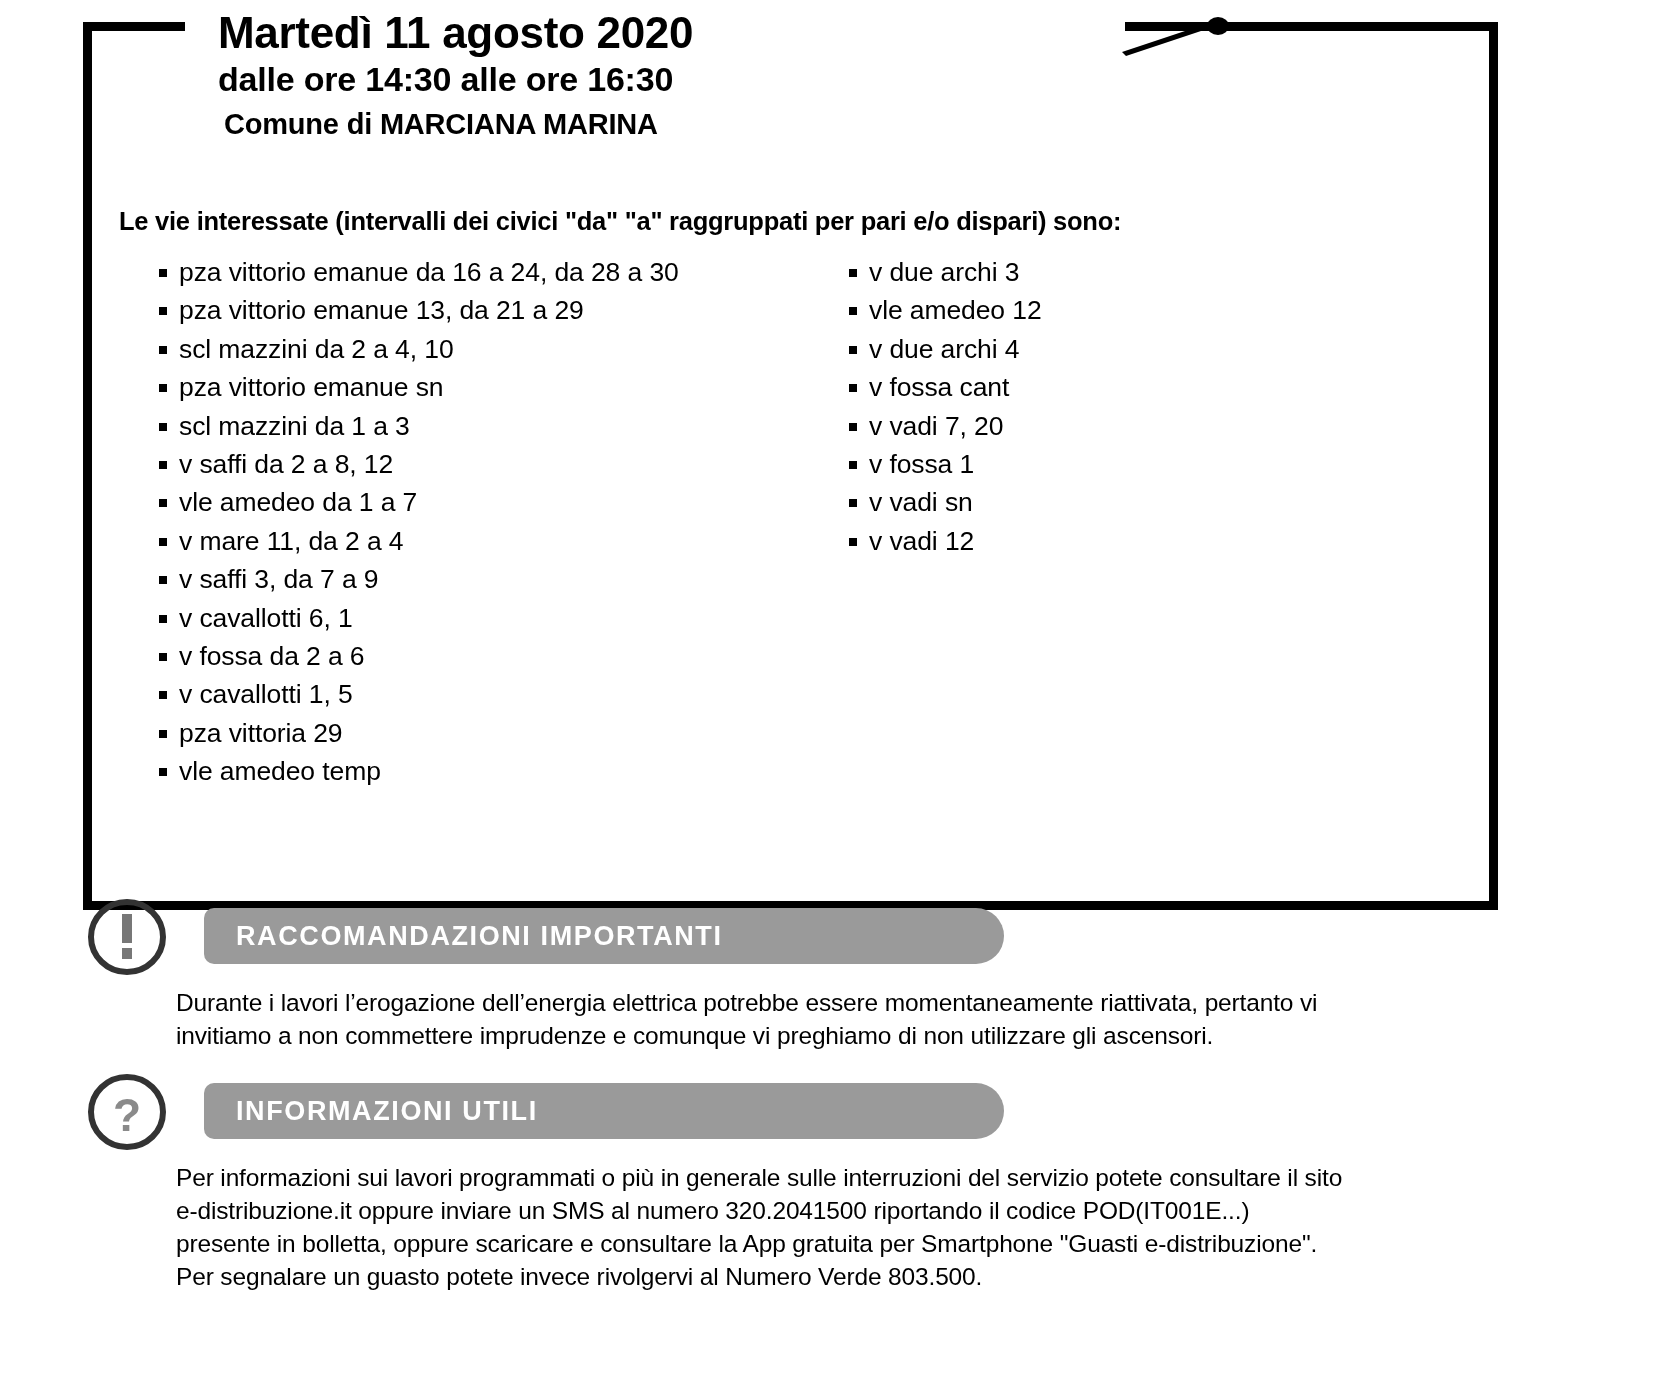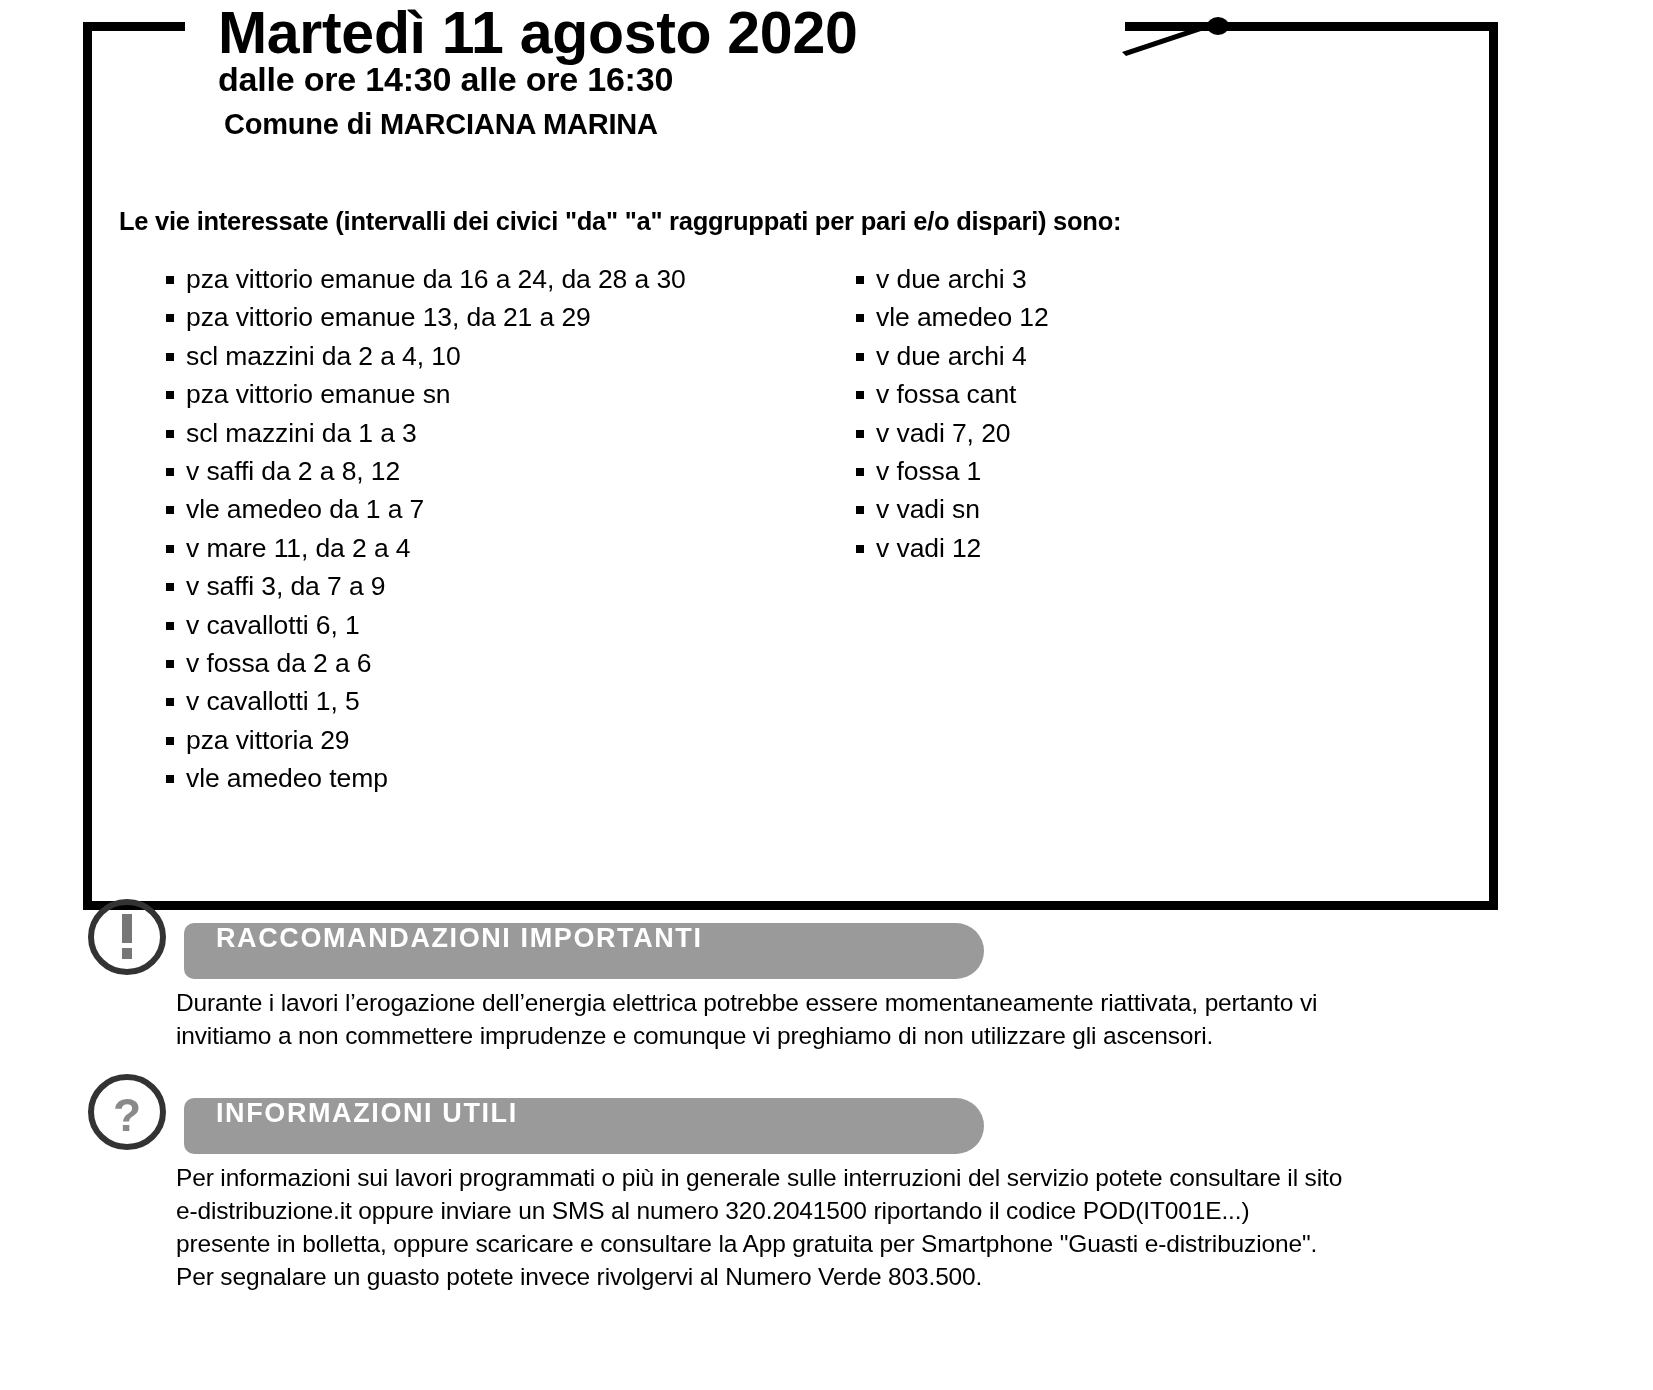--- a/index.html
+++ b/index.html
@@ -50,21 +50,21 @@
   }
 
   
   #header-block {
     position: absolute;
     left: 218px;
     top: 0px;
     width: 1100px;
   }
   #event-date {
-    font-size: 59px;
+    font-size: 44px;
     font-weight: bold;
     line-height: 54px;
     letter-spacing: -0.3px;
     margin: 0;
     padding-top: 6px;
     font-family: "Liberation Sans", sans-serif;
   }
   #event-time {
     font-size: 34px;
     font-weight: bold;
@@ -95,21 +95,21 @@
 
   #streets-columns {
     position: absolute;
     left: 107px;
     top: 253px;
     width: 1340px;
     display: flex;
     align-items: flex-start;
   }
   .streets-col {
-    margin: 7px;
+    margin: 0;
     padding: 0;
     list-style: none;
   }
   #streets-col-left { width: 690px; padding-left: 48px; }
   #streets-col-right { width: 600px; padding-left: 0px; }
 
   .street-item {
     position: relative;
     font-size: 26.5px;
     line-height: 38.4px;
@@ -142,28 +142,28 @@
   }
   .badge-icon {
     position: absolute;
     left: 86px;
     top: 0px;
     width: 82px;
     height: 78px;
   }
   .banner {
     position: absolute;
-    left: 184px;
+    left: 204px;
     top: 10px;
     width: 800px;
     height: 56px;
     background: #9a9a9a;
     border-radius: 10px 28px 28px 10px;
     display: flex;
-    margin-top: 15px;
+    align-items: center;
   }
   .banner-title {
     color: #ffffff;
     font-size: 27px;
     font-weight: bold;
     letter-spacing: 1.6px;
     padding-left: 32px;
     white-space: nowrap;
   }
 

